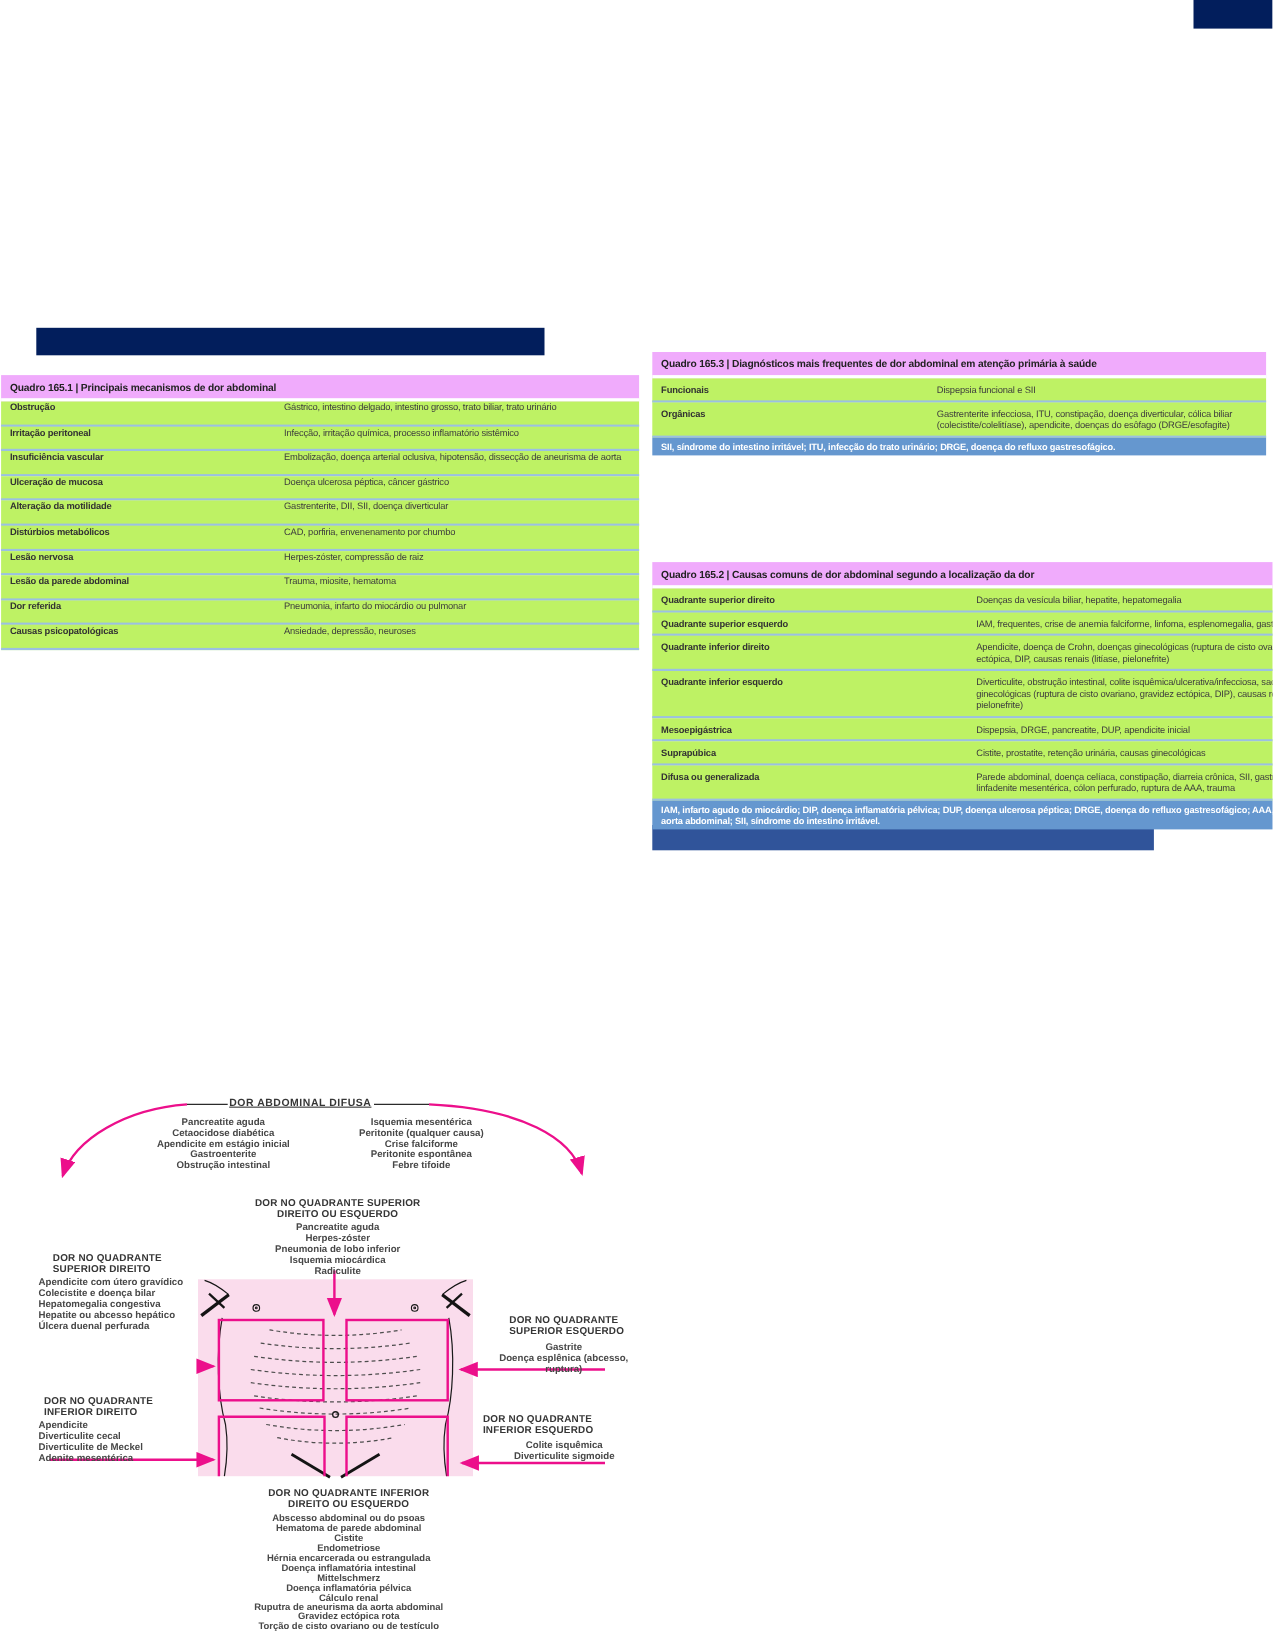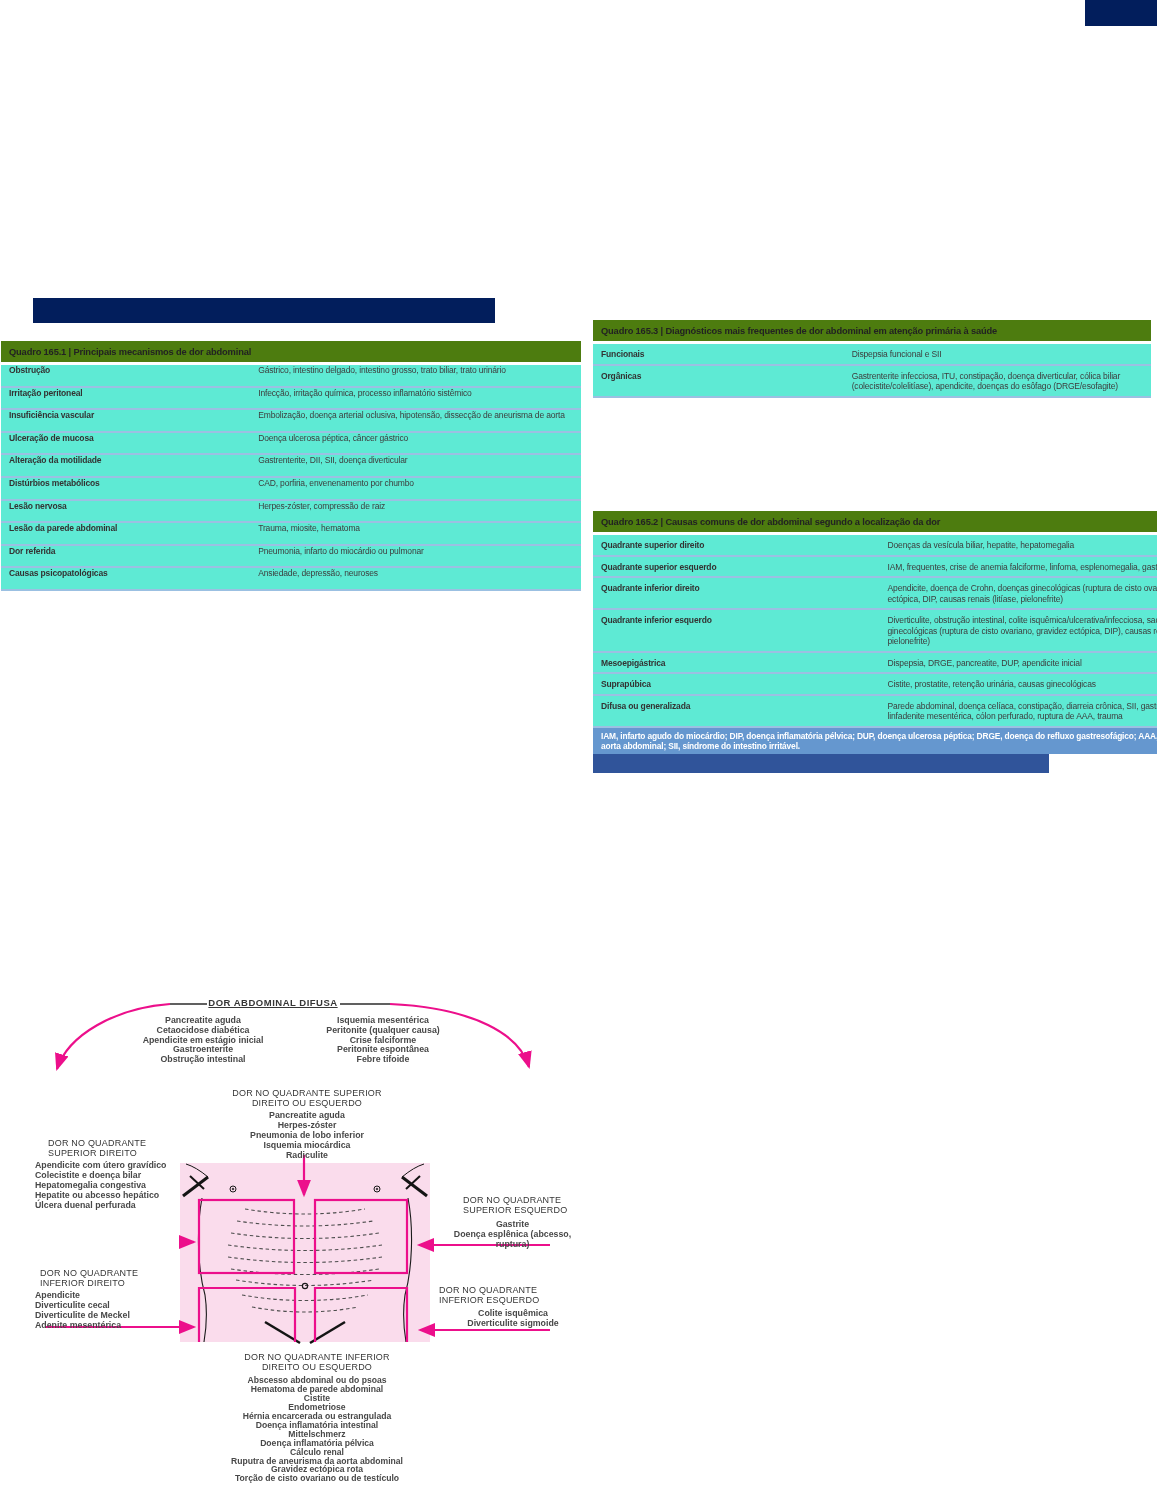--- a/index.html
+++ b/index.html
@@ -10,40 +10,40 @@
   .navy{position:absolute;background:#021e5c;}
   .corner-block{left:1085px;top:0;width:72px;height:26px;}
   .title-bar{left:33px;top:298px;width:462px;height:25px;}
   .section-bar{position:absolute;left:593px;top:750px;width:456px;height:23px;background:#30549a;}
 
   
   .tbl{position:absolute;letter-spacing:-0.15px;}
   .t1{left:1px;top:341px;width:580px;}
   .t3{left:593px;top:320px;width:558px;}
   .t2{left:593px;top:511px;width:636px;}
-  .tbl-header{background:#4d7c0f;font-size:9.3px;font-weight:700;color:#222;
+  .tbl-header{background:#f0abfc;font-size:9.3px;font-weight:700;color:#222;
               padding:6px 8px 5px;line-height:10px;border-bottom:3px solid #fff;}
-  .tbl-row{display:flex;background:#5eead4;border-bottom:2px solid #9bc0e2;font-size:8.5px;}
+  .tbl-row{display:flex;background:#bef264;border-bottom:2px solid #9bc0e2;font-size:8.5px;}
   .t1 .tbl-row{height:20.6px;align-items:flex-start;}
   .t2 .tbl-row,.t3 .tbl-row{padding:5px 0 4px;align-items:flex-start;line-height:10.5px;}
   .c1{font-weight:700;padding:0 4px 0 8px;box-sizing:border-box;color:#333;}
   .c2{padding:0 8px 0 2px;box-sizing:border-box;color:#3d3d3d;}
   .t1 .c1{width:44%;}
   .t1 .c2{width:56%;white-space:nowrap;overflow:hidden;}
   .t2 .c1,.t3 .c1{width:46%;}
   .t2 .c2,.t3 .c2{width:54%;}
   .tbl-foot{background:#6597cf;color:#fff;font-weight:700;font-size:8.4px;
             line-height:10px;padding:3px 8px;}
 
   
   .fig-svg{position:absolute;left:30px;top:995px;z-index:1;}
   .fig-title{position:absolute;left:173px;top:997px;width:200px;text-align:center;
              font-size:9.5px;font-weight:700;letter-spacing:.5px;color:#363636;z-index:2;text-decoration:underline;}
   .fig-block{position:absolute;z-index:2;}
-  .fig-head{font-size:9px;font-weight:400;color:#363636;line-height:10.2px;letter-spacing:.2px;}
+  .fig-head{font-size:9px;font-weight:700;color:#363636;line-height:10.2px;letter-spacing:.2px;}
   .fig-item{font-size:8.8px;font-weight:700;color:#484848;line-height:9.8px;}
   .center{text-align:center;}
   .b-difusa-left{left:108px;top:1016px;width:190px;text-align:center;}
   .b-difusa-right{left:288px;top:1016px;width:190px;text-align:center;}
   .b-sup-both{left:207px;top:1088px;width:200px;text-align:center;}
   .b-sup-both .fig-list{margin-top:3px;}
   .b-sup-dir{left:35px;top:1138px;width:142px;}
   .b-sup-dir .fig-head{padding-left:13px;}
   .b-inf-dir{left:35px;top:1268px;width:142px;}
   .b-inf-dir .fig-head{padding-left:5px;}
@@ -130,20 +130,21 @@
         <div class="tbl-row">
           <div class="c1">Funcionais</div>
           <div class="c2">Dispepsia funcional e SII</div>
         </div>
 
         <div class="tbl-row">
           <div class="c1">Orgânicas</div>
           <div class="c2">Gastrenterite infecciosa, ITU, constipação, doença diverticular, cólica biliar (colecistite/colelitíase), apendicite, doenças do esôfago (DRGE/esofagite)</div>
         </div>
       </div>
+    <div class="tbl-foot">SII, síndrome do intestino irritável; ITU, infecção do trato urinário; DRGE, doença do refluxo gastresofágico.</div>
   </section>
 
   <section class="tbl t2">
     <div class="tbl-header">Quadro 165.2 | Causas comuns de dor abdominal segundo a localização da dor</div>
     <div class="tbl-body">
 
         <div class="tbl-row">
           <div class="c1">Quadrante superior direito</div>
           <div class="c2">Doenças da vesícula biliar, hepatite, hepatomegalia</div>
         </div>

